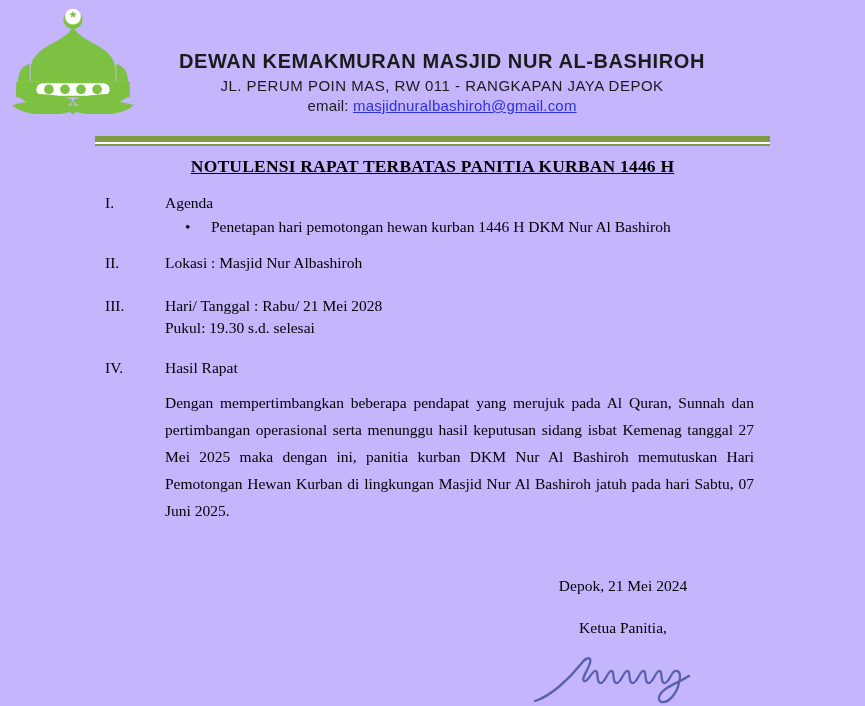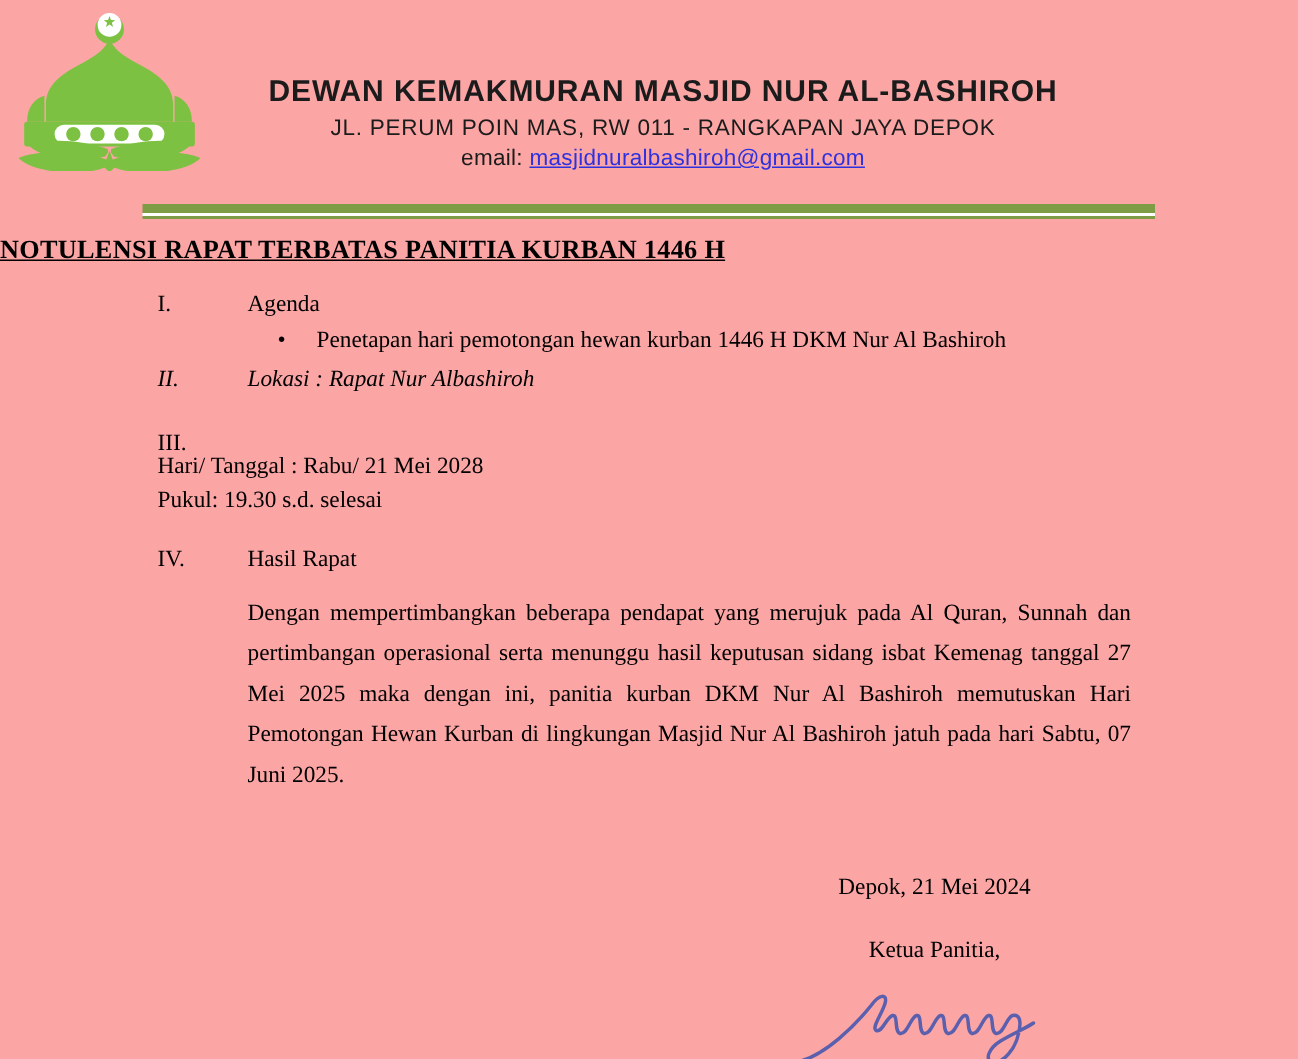--- a/index.html
+++ b/index.html
@@ -7,21 +7,21 @@
     --divider-olive:#7D9C45;
     --link-blue:#2D31E0;
     --signature-ink:#5A5FAE;
   }
   *{margin:0;padding:0;box-sizing:border-box;}
   html,body{background:#ffffff;}
   body{
     width:865px;height:706px;overflow:hidden;
     font-family:"Liberation Serif", serif;color:#000;
   }
-  .page{width:865px;height:706px;background:#fca5a5;position:relative;}
+  .page{width:865px;height:706px;background:#c4b5fd;position:relative;}
 
   
   .letterhead{display:flex;padding:6px 0 0 10px;}
   .logo{width:126px;height:108px;flex:none;}
   .head-text{
     width:612px;text-align:center;padding-top:44px;
     font-family:"Liberation Sans", sans-serif;color:#1b1b1b;
   }
   .org-name{font-size:20px;font-weight:bold;letter-spacing:0.6px;white-space:nowrap;}
   .org-address{font-size:15px;margin-top:4px;letter-spacing:0.5px;white-space:nowrap;text-align:center;}
@@ -29,36 +29,36 @@
   .org-email a{color:var(--link-blue,#2D31E0);cursor:pointer;}
 
   
   .divider{margin:22px 95px 0 95px;}
   .divider .bar-thick{height:6px;background:var(--divider-olive,#7D9C45);}
   .divider .bar-gap{height:2px;background:#fff;}
   .divider .bar-thin{height:2px;background:var(--divider-olive,#7D9C45);}
 
   
   .doc-title{
-    margin-top:10px;text-align:left;
+    margin-top:10px;text-align:center;
     font-size:17.5px;font-weight:bold;text-decoration:underline;
     letter-spacing:0.2px;
   }
 
   
   .doc-body{margin:18px 95px 0 105px;font-size:15.5px;line-height:1.0;}
   .item-row{display:flex;align-items:flex-start;}
   .item-num{width:60px;flex:none;}
   .item-content{flex:1;}
   .row-agenda{margin-top:0;}
   .bullet-row{margin-top:8px;display:flex;}
   .bullet-indent{width:80px;flex:none;}
   .bullet-marker{width:26px;flex:none;padding-left:0;}
-  .row-lokasi{margin-top:11px;font-style:italic;}
-  .row-schedule{margin-top:27px;flex-direction:column;}
+  .row-lokasi{margin-top:21px;}
+  .row-schedule{margin-top:27px;}
   .schedule-line2{margin-top:7px;}
   .row-hasil{margin-top:24px;}
 
   .result-paragraph{
     margin:14px 16px 0 60px;
     text-align:justify;line-height:27px;font-size:15.5px;
   }
 
   
   .signature-block{
@@ -129,21 +129,21 @@
     </div>
 
     <div class="bullet-row">
       <span class="bullet-indent"></span>
       <span class="bullet-marker">•</span>
       <span class="bullet-text">Penetapan hari pemotongan hewan kurban 1446 H DKM Nur Al Bashiroh</span>
     </div>
 
     <div class="item-row row-lokasi">
       <span class="item-num">II.</span>
-      <span class="item-content">Lokasi : Rapat Nur Albashiroh</span>
+      <span class="item-content">Lokasi : Masjid Nur Albashiroh</span>
     </div>
 
     <div class="item-row row-schedule">
       <span class="item-num">III.</span>
       <span class="item-content">
         <div>Hari/ Tanggal : Rabu/ 21 Mei 2028</div>
         <div class="schedule-line2">Pukul: 19.30 s.d. selesai</div>
       </span>
     </div>
 

